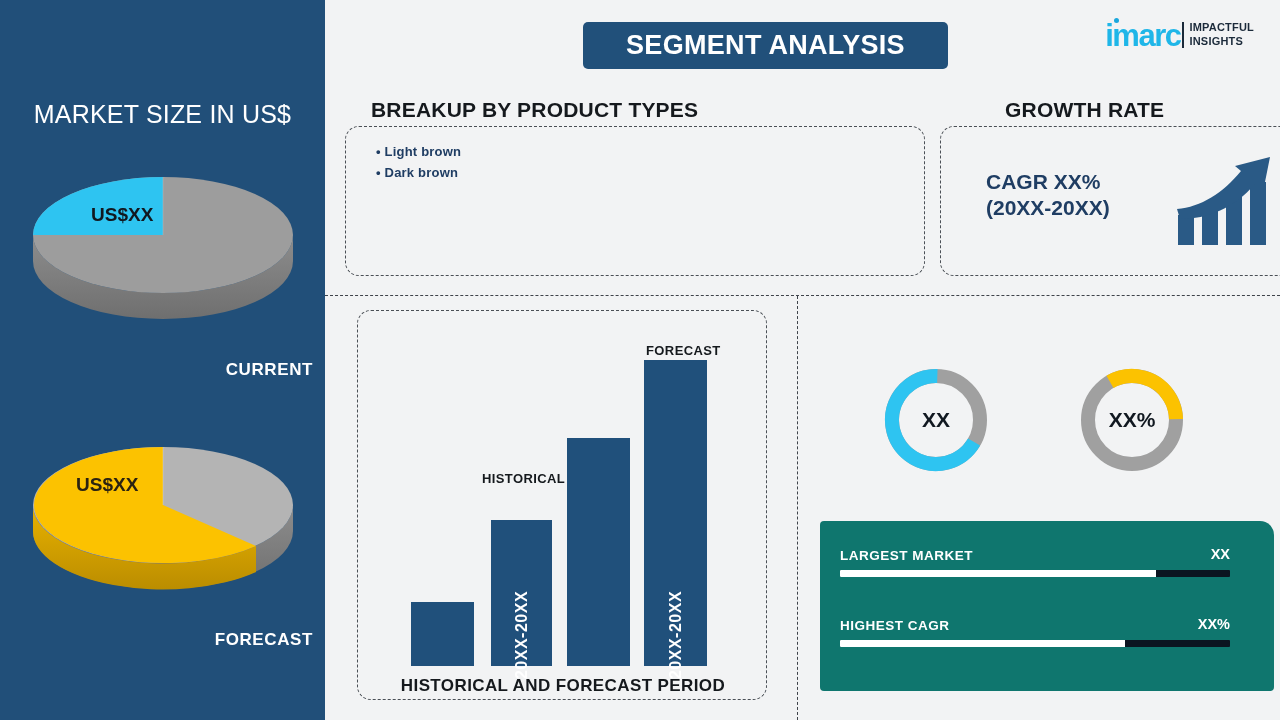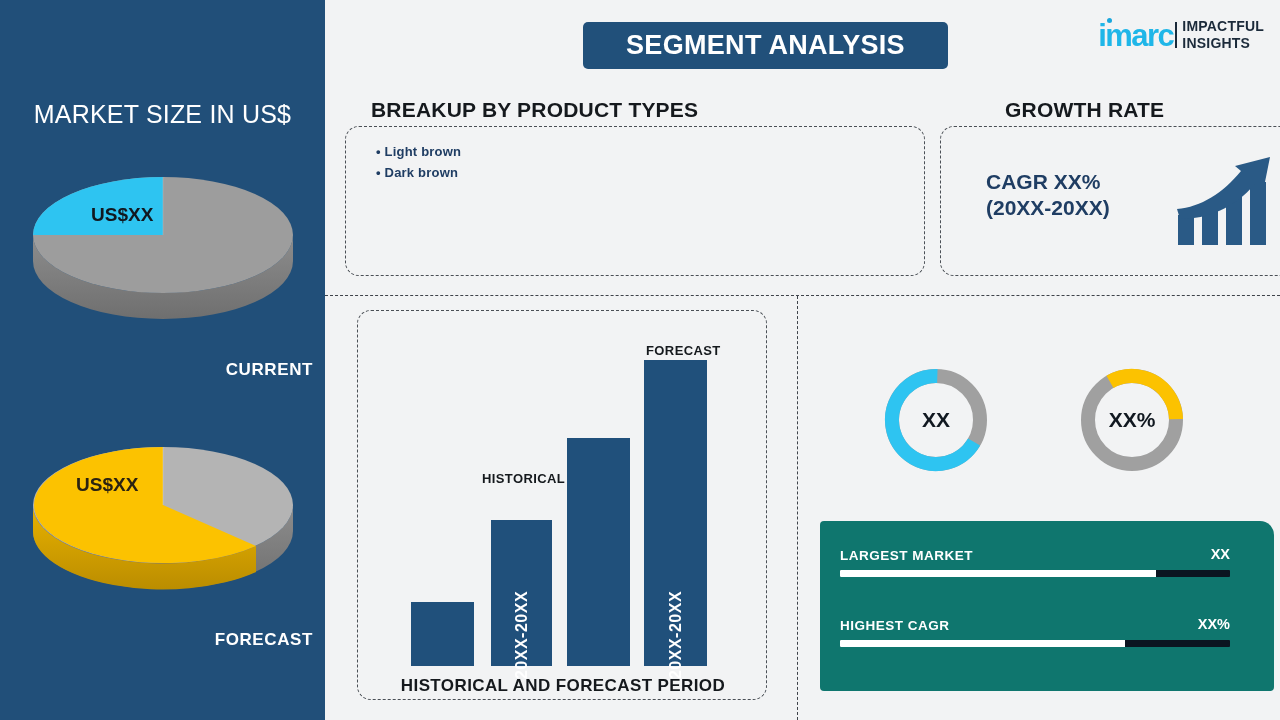--- a/index.html
+++ b/index.html
@@ -34,25 +34,25 @@
   
   #topbar { position:absolute; left:325px; top:0; width:955px; height:295px; background:#f2f3f4; }
   #segment-analysis-banner {
     position:absolute; left:258px; top:22px; width:365px; height:47px;
     background:#21507a; border-radius:5px;
     display:flex; align-items:center; justify-content:center;
   }
   #segment-analysis-banner span {
     color:#ffffff; font-size:27px; font-weight:bold; letter-spacing:.3px;
   }
-  #logo { position:absolute; right:16px; top:14px; height:42px; display:flex; align-items:center; }
+  #logo { position:absolute; right:26px; top:14px; height:42px; display:flex; align-items:center; }
   #logo-word { font-size:31px; font-weight:bold; letter-spacing:-1.5px; line-height:1; }
   #logo-dot { position:absolute; left:9px; top:-2px; width:5px; height:5px; border-radius:50%; background:#1aa7dd; }
   #logo-bar { width:2px; height:26px; background:#1b2a3a; margin:0 5px 0 2px; }
-  #logo-tag { font-size:14px; font-weight:bold; color:#1b2a3a; line-height:1.25; letter-spacing:.2px; }
+  #logo-tag { font-size:11px; font-weight:bold; color:#1b2a3a; line-height:1.25; letter-spacing:.2px; }
 
   .section-heading {
     position:absolute; font-size:21px; font-weight:bold; color:#15191d;
     letter-spacing:.2px;
   }
   .dashed-box {
     position:absolute; border:1.4px dashed #4a4f55; border-radius:14px;
     background:#f2f3f4;
   }
   #breakup-heading { left:371px; top:98px; }

